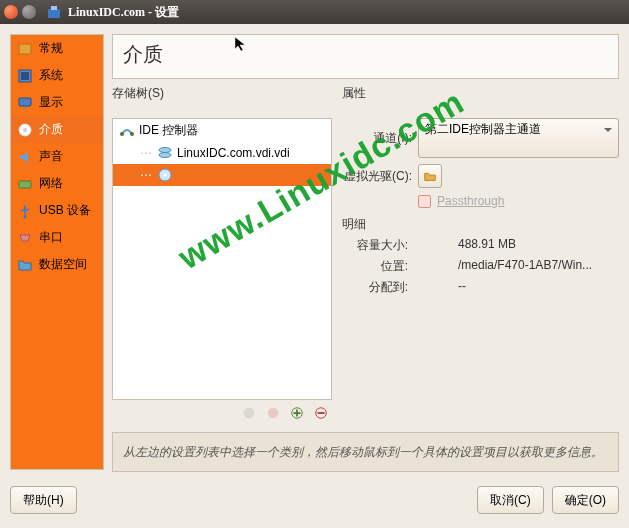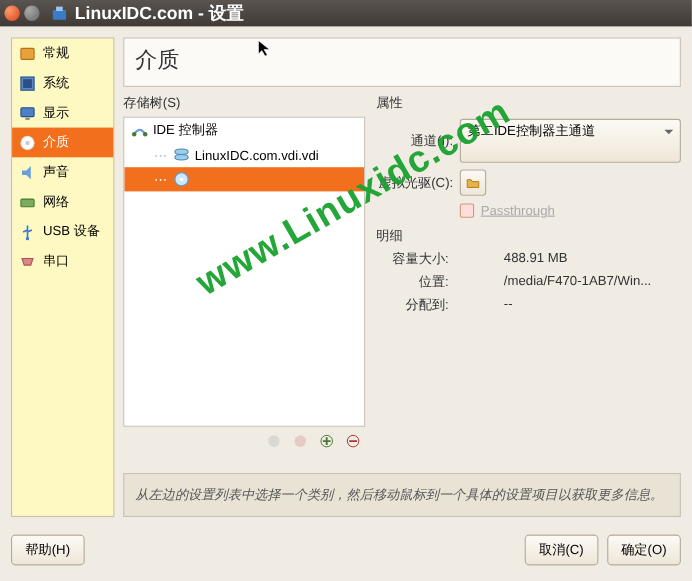--- a/index.html
+++ b/index.html
@@ -3,36 +3,36 @@
 <meta charset="utf-8">
 <style>
 * { box-sizing: border-box; margin: 0; padding: 0; font-family: "WenQuanYi", "SimSun", sans-serif; font-size: 12px; }
 body { background: #f0ece4; width: 629px; height: 528px; overflow: hidden; }
 
 .titlebar { height: 24px; background: linear-gradient(#5a5450, #3f3a36); display: flex; align-items: center; padding: 0 4px; color: #fff; }
 .tb-btn { width: 14px; height: 14px; border-radius: 7px; margin-right: 4px; display:inline-block; }
 .tb-close { background: radial-gradient(circle at 30% 30%, #ff9a6a, #d9431e); }
 .tb-min { background: radial-gradient(circle at 30% 30%, #aaa, #666); }
 .tb-icon { width:16px; height:16px; margin:0 6px; display:inline-block; }
-.tb-title { font-weight: bold; font-size: 16px; }
+.tb-title { font-weight: bold; font-size: 12px; font-family: Liberation Serif, serif; }
 
 .content { display: flex; height: 456px; padding: 10px; gap: 8px; }
 
-.sidebar { width: 94px; background: #fef9c3; border: 1px solid #c8c0b4; }
+.sidebar { width: 94px; background: #f97316; border: 1px solid #c8c0b4; }
 .side-item { display: flex; align-items: center; padding: 5px 6px; gap: 6px; cursor: pointer; }
 .side-item.active { background: #f26f1d; color: #fff; }
 .side-icon { width: 16px; height: 16px; flex-shrink:0; }
 
 .main { flex: 1; display: flex; flex-direction: column; }
 .main-title { font-size: 20px; color: #333; padding: 6px 10px 10px; border:1px solid #c8c0b4; background:#fcfaf6; margin-bottom:6px; }
 
 .panels { display: flex; gap: 10px; flex: 1; }
 .panel-left { width: 220px; }
 .panel-right { flex: 1; }
-.panel-label { display:block; margin-bottom:4px; color:#333; }
+.panel-label { display:block; margin-bottom:16px; color:#333; }
 
 .tree { border: 1px solid #c8c0b4; background: #fff; height: 282px; overflow: auto; }
 .tree-row { display: flex; align-items: center; padding: 3px 6px; gap: 4px; }
 .tree-row.l1 { padding-left: 6px; }
 .tree-row.l2 { padding-left: 26px; }
 .tree-row.sel { background: #f26f1d; color: #fff; }
 .tree-icon { width:16px; height:16px; flex-shrink:0; }
 .tree-branch { color:#bbb; display:inline-block; width:14px; text-align:center; }
 
 .tree-toolbar { display:flex; justify-content:flex-end; gap:6px; padding:4px 2px; }
@@ -123,20 +123,26 @@
             <path d="M8 2 L8 14 M8 6 L4 8 M8 8 L12 6" stroke="#3a7bc8" stroke-width="1.5" fill="none"></path>
             <circle cx="8" cy="14" r="1.5" fill="#3a7bc8"></circle>
           </svg></span>
       <span>USB 设备</span>
     </div>
     <div class="side-item">
       <span class="side-icon"><svg viewBox="0 0 16 16">
             <path d="M3 5 L13 5 L11 11 L5 11 Z" fill="#d88" stroke="#a55"></path>
           </svg></span>
       <span>串口</span>
+    </div>
+    <div class="side-item">
+      <span class="side-icon"><svg viewBox="0 0 16 16">
+            <path d="M2 4 L6 4 L7 6 L14 6 L14 13 L2 13 Z" fill="#5fa4d6" stroke="#2f6a9a"></path>
+          </svg></span>
+      <span>数据空间</span>
     </div>
   </div>
 
   <div class="main">
     <div class="main-title">介质</div>
 
     <div class="panels">
       <div class="panel-left">
         <span class="panel-label"><span>存储树(S)</span></span>
         <div class="tree">

